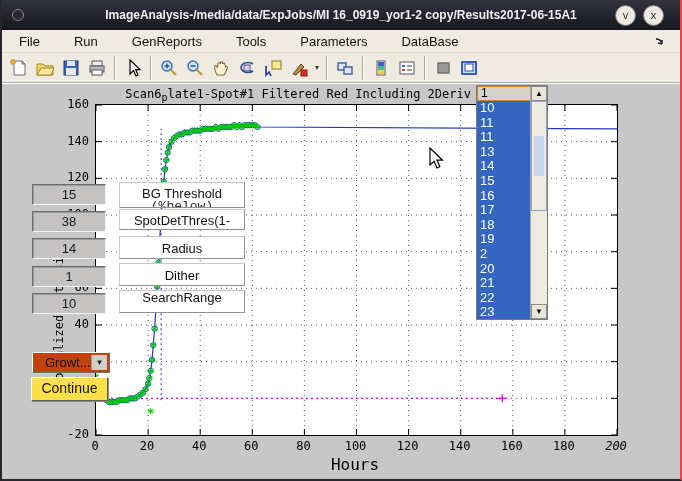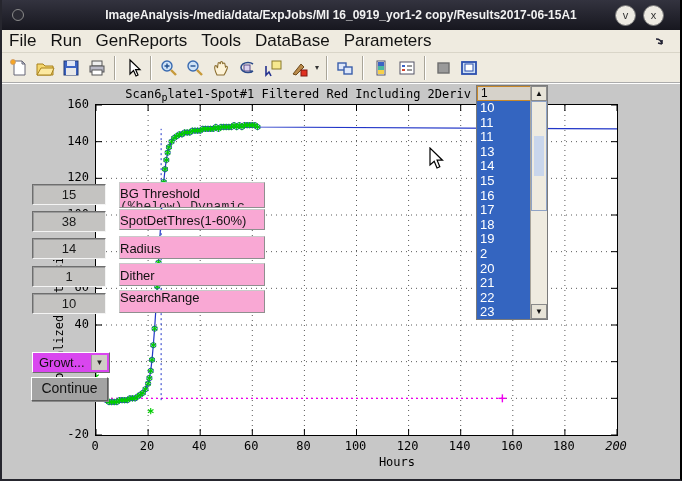--- a/index.html
+++ b/index.html
@@ -1,71 +1,71 @@
 <!DOCTYPE html>
 <html><head>
 <meta charset="utf-8">
 <style>
   html,body{margin:0;padding:0;background:#555;font-family:"Liberation Sans",sans-serif;}
   #window{position:relative;width:682px;height:481px;background:#C7C7C7;overflow:hidden;
-          border-left:2px solid #26262e;border-right:2px solid #000000;border-bottom:2px solid #26262e;box-sizing:border-box;}
+          border-left:2px solid #26262e;border-right:2px solid #ef4444;border-bottom:2px solid #26262e;box-sizing:border-box;}
   
   #titlebar{position:absolute;left:0;top:0;width:100%;height:30px;
             background:linear-gradient(#33333f,#17171f);display:flex;align-items:center;}
   #title-dot{position:absolute;left:10px;top:9px;width:10px;height:10px;border-radius:50%;
              border:1px solid #8a8a8a;background:#2a2a33;}
   #window-title{flex:1;text-align:center;color:#f2f2f2;font-weight:bold;font-size:12px;
                 letter-spacing:0px;padding:0 60px;white-space:nowrap;overflow:hidden;}
   .winbtn{position:absolute;top:5px;width:19px;height:19px;border-radius:50%;background:#EDEAE2;
           border:1px solid #777;color:#333;font-size:11px;line-height:18px;text-align:center;cursor:default;}
   #btn-roll{right:44px;} #btn-close{right:16px;}
   
   #menubar{position:absolute;left:0;top:30px;width:100%;height:22px;background:#EFEBE0;
            border-bottom:1px solid #d9d5c8;display:flex;align-items:center;gap:0;}
-  .menu-item{padding:3px 7px;font-size:17px;color:#111;}
+  .menu-item{padding:3px 17px;font-size:13px;color:#111;}
   #dock-icon{position:absolute;right:14px;top:4px;}
   
   #toolbar{position:absolute;left:0;top:53px;width:100%;height:31px;background:#EFEBE0;
            border-bottom:2px groove #fff;display:flex;align-items:center;padding-left:4px;box-sizing:border-box;}
   .tb-btn{width:26px;height:26px;display:flex;align-items:center;justify-content:center;}
   .tb-sep{width:1px;height:24px;background:#a9a598;border-right:1px solid #fff;margin:0 4px;}
   .tb-caret{width:10px;height:26px;display:flex;align-items:center;justify-content:center;font-size:8px;color:#333;}
   
   #figure{position:absolute;left:0;top:85px;width:678px;height:394px;background:#C7C7C7;}
   #plot{position:absolute;left:93px;top:19px;width:521px;height:330px;background:#fff;
         border:1px solid #000;box-sizing:content-box;}
   #plot svg{position:absolute;left:0;top:0;}
   #plot-title{position:absolute;left:0;top:2px;width:614px;text-align:center;
               font-family:"DejaVu Sans Mono",monospace;font-size:12px;color:#000;white-space:nowrap;}
   #plot-title sub{font-size:10px;}
   .ytick-label{position:absolute;width:38px;text-align:right;font-family:"DejaVu Sans Mono",monospace;
                font-size:12px;color:#000;z-index:1;}
   .xtick-label{position:absolute;width:40px;text-align:center;font-family:"DejaVu Sans Mono",monospace;
                font-size:12px;color:#000;}
-  #xlabel{position:absolute;left:293px;top:370px;width:120px;text-align:right;
-          font-family:"DejaVu Sans Mono",monospace;font-size:12px;color:#000;}
+  #xlabel{position:absolute;left:293px;top:370px;width:120px;text-align:center;
+          font-family:"DejaVu Sans Mono",monospace;font-size:16px;color:#000;}
   #ylabel{position:absolute;left:50px;top:110px;height:240px;writing-mode:vertical-rl;
           transform:rotate(180deg);text-align:center;font-family:"DejaVu Sans Mono",monospace;
           font-size:12px;color:#000;z-index:1;}
   
   .edit-field{position:absolute;left:30px;width:72px;height:19px;background:#C4C3C1;
               border-top:1px solid #6e6e6e;border-left:1px solid #6e6e6e;
               border-bottom:1px solid #f4f4f4;border-right:1px solid #f4f4f4;
               font-size:13px;color:#1a1a1a;text-align:center;line-height:19px;z-index:10;box-shadow:inset 1px 1px 0 #9b9b9b;}
-  .param-btn{position:absolute;left:117px;width:146px;background:#f9a8d4;color:#111;
-             font-size:13px;text-align:left;overflow:hidden;line-height:13px;z-index:10;
+  .param-btn{position:absolute;left:117px;width:126px;background:#ffffff;color:#111;
+             font-size:13px;text-align:center;overflow:hidden;line-height:13px;z-index:10;
              border-top:1px solid #c9c9c9;border-left:1px solid #c9c9c9;border-bottom:1px solid #8f8f8f;border-right:1px solid #8f8f8f;
              padding-top:4px;box-sizing:border-box;}
   .param-sub{color:#2a2a2a;font-family:Liberation Mono, monospace;}
-  #growth-combo{position:absolute;left:30px;top:267px;width:78px;height:21px;background:#d946ef;
+  #growth-combo{position:absolute;left:30px;top:267px;width:78px;height:21px;background:#c2410c;
                 border-top:1px solid #fff;border-left:1px solid #fff;border-bottom:1px solid #6e6e6e;border-right:1px solid #6e6e6e;
-                font-size:13px;color:#111;line-height:19px;padding-left:6px;box-sizing:border-box;z-index:10;}
+                font-size:13px;color:#111;line-height:19px;padding-left:12px;box-sizing:border-box;z-index:10;}
   #growth-arrow{position:absolute;right:2px;top:2px;width:15px;height:15px;background:#CFCDC5;
                 border-left:1px solid #9a9a9a;text-align:center;font-size:8px;line-height:15px;color:#222;}
-  #continue-btn{position:absolute;left:29px;top:292px;width:75px;height:22px;background:#a3a3a3;
+  #continue-btn{position:absolute;left:29px;top:292px;width:75px;height:22px;background:#fde047;
                 border-top:1px solid #fff;border-left:1px solid #fff;border-bottom:1px solid #5e5e5e;border-right:1px solid #5e5e5e;
                 font-size:14px;color:#111;text-align:center;line-height:21px;z-index:10;box-shadow:1px 1px 0 #888;}
   
   #listbox{position:absolute;left:474px;top:0px;width:72px;height:235px;background:#3465C0;
            border:1px solid #7a7a7a;box-sizing:border-box;z-index:30;overflow:hidden;}
   #list-display{height:15px;background:#D6D2CA;border:1px solid #C8882A;box-sizing:border-box;
                 color:#000;font-size:12px;line-height:13px;padding-left:3px;}
   .list-item{height:14.6px;color:#fff;font-size:13px;line-height:14px;padding-left:3px;}
   #list-scrollbar{position:absolute;right:0;top:0;width:16px;height:233px;background:#EFEBE0;border-left:1px solid #a8a49a;}
   .sb-btn{position:absolute;left:0;width:16px;height:15px;background:#E8E4D8;border:1px solid #8a8a8a;
@@ -88,22 +88,22 @@
     <span id="window-title">ImageAnalysis-/media/data/ExpJobs/MI 16_0919_yor1-2 copy/Results2017-06-15A1</span>
     <span id="btn-roll" class="winbtn">v</span>
     <span id="btn-close" class="winbtn">x</span>
   </div>
 
   <div id="menubar">
     <span class="menu-item">File</span>
     <span class="menu-item">Run</span>
     <span class="menu-item">GenReports</span>
     <span class="menu-item">Tools</span>
+    <span class="menu-item">Parameters</span>
     <span class="menu-item">DataBase</span>
-    <span class="menu-item">Parameters</span>
     <span id="dock-icon">
       <svg width="12" height="12">
           <path d="M2,3 Q7,3 8,8 M8,8 L4,7 M8,8 L8,4" stroke="#223" stroke-width="1.6" fill="none"></path>
         </svg>
     </span>
   </div>
 
   <div id="toolbar">
     <span class="tb-btn">
         <svg width="20" height="20">

